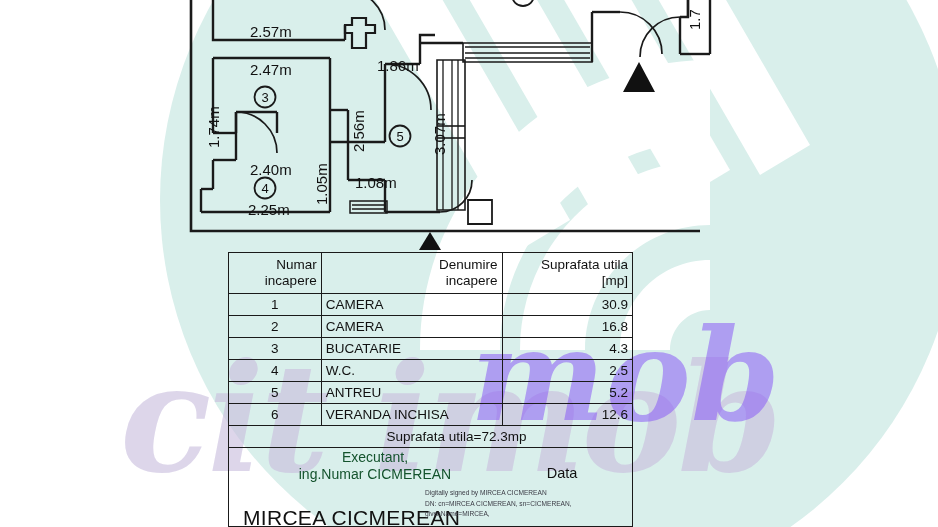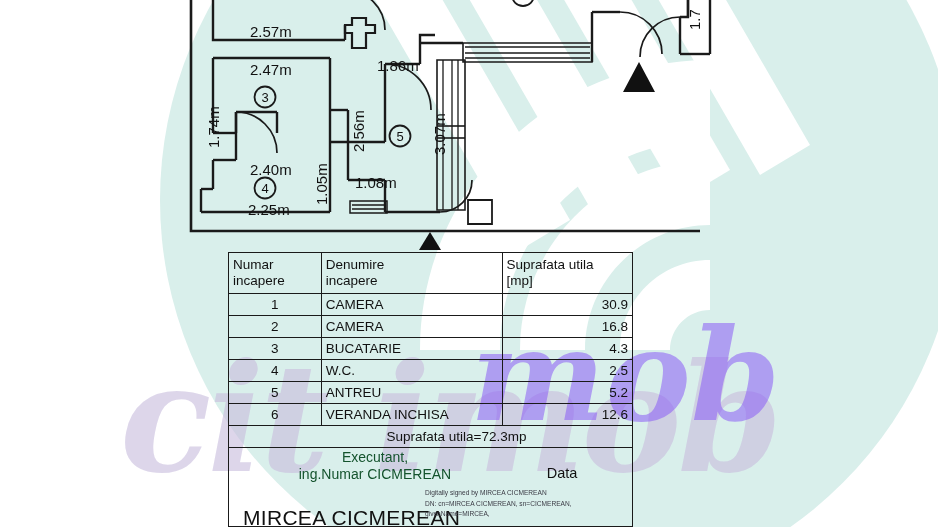--- a/index.html
+++ b/index.html
@@ -86,21 +86,21 @@
     padding: 1px 4px;
     line-height: 1.18;
     font-weight: 400;
     background: transparent;
   }
   .schedule thead th {
     font-size: 13.5px;
     font-weight: 400;
     height: 38px;
     vertical-align: middle;
-    text-align: left;
+    text-align: right;
   }
   .col-num   { width: 88px;  text-align: center; }
   .col-name  { width: 185px; text-align: center; }
   .col-area  { width: 130px; text-align: center; }
   .schedule tbody td { height: 19px; }
   .cell-num  { text-align: center; }
   .cell-name { text-align: left; padding-left: 26px; }
   .cell-area { text-align: right; }
   .total-row td {
     text-align: center;

